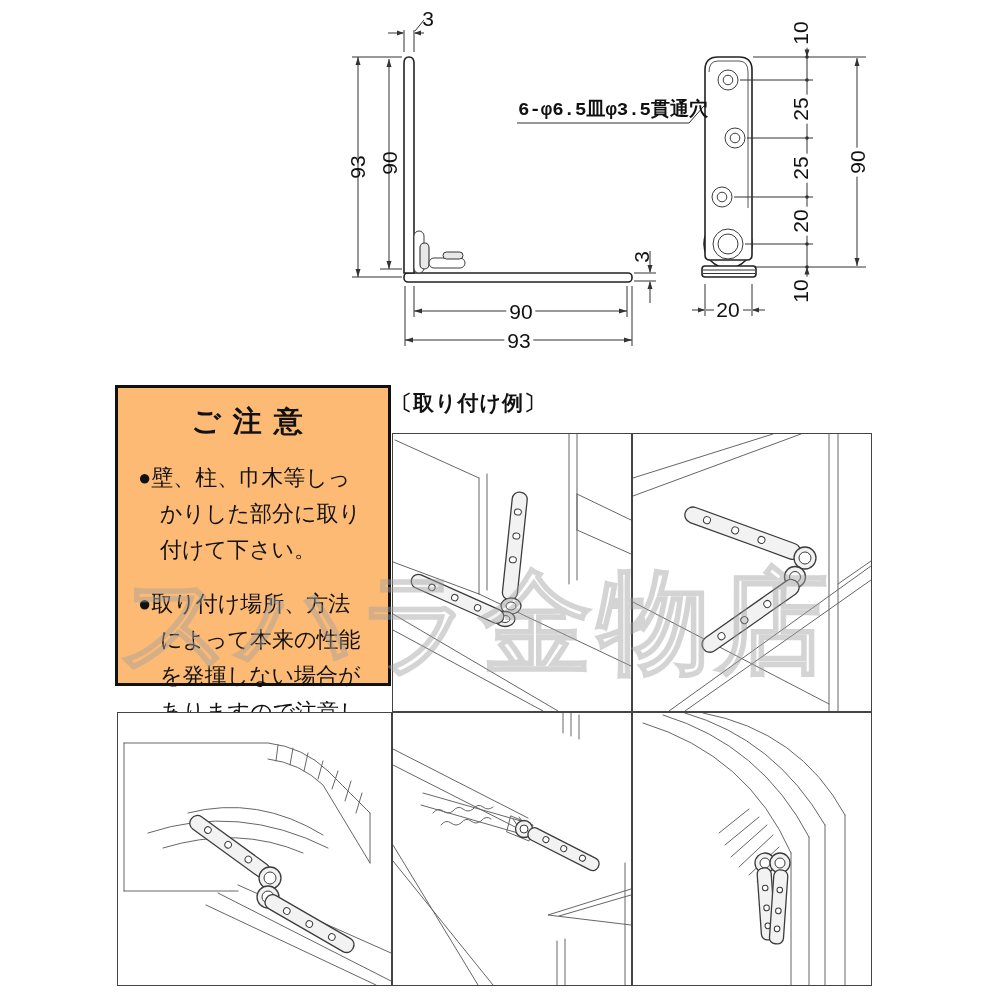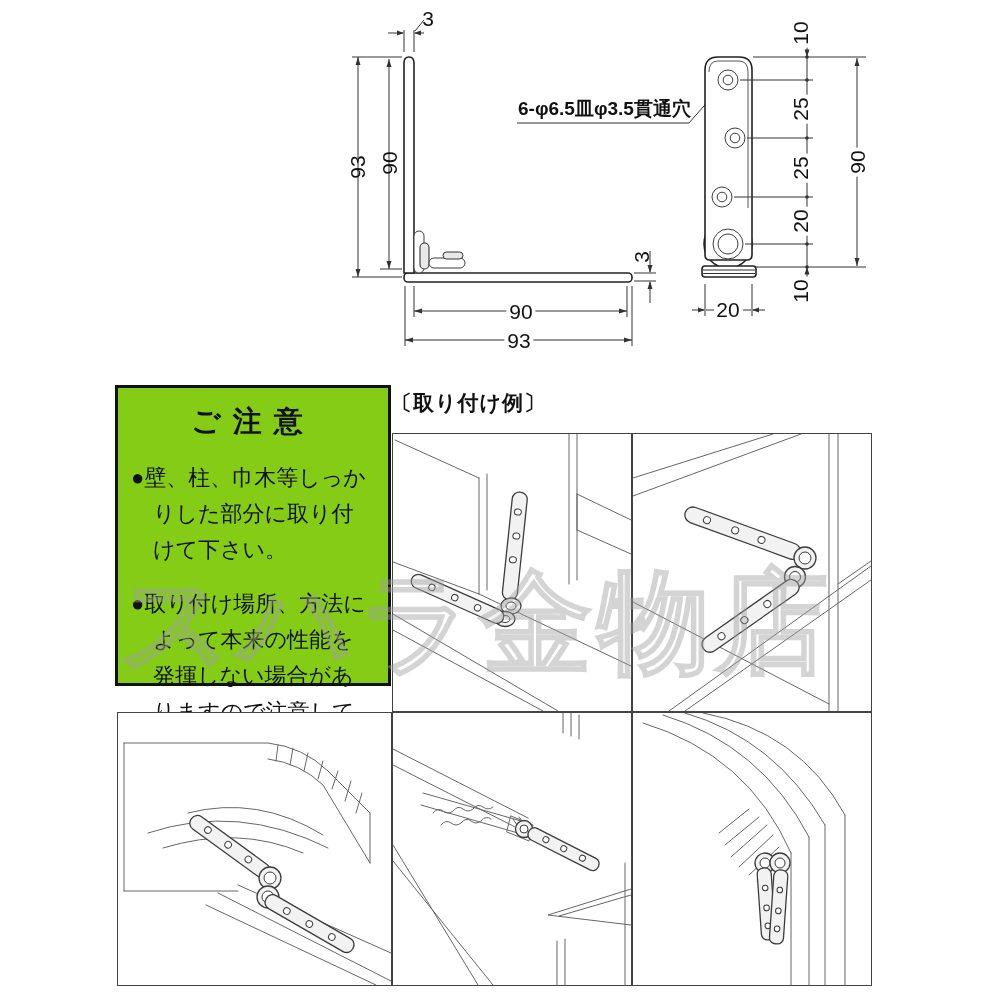--- a/index.html
+++ b/index.html
@@ -3,23 +3,23 @@
 <meta charset="utf-8">
 <style>
   html,body{margin:0;padding:0;background:#fff;}
   .stage{position:relative;width:1000px;height:1000px;background:#fff;overflow:hidden;
          font-family:"Liberation Sans","DejaVu Sans",sans-serif;color:#111;}
   svg{position:absolute;left:0;top:0;}
   .dim{position:absolute;transform:translate(-50%,-50%);font-size:21px;font-weight:500;
        color:#111;white-space:nowrap;line-height:1;}
   .rot{transform:translate(-50%,-50%) rotate(-90deg);}
   .wbg{background:#fff;padding:0 3px;}
-  .anno{position:absolute;font-size:19px;font-weight:600;white-space:nowrap;color:#111;}
+  .anno{position:absolute;font-size:19px;font-weight:600;white-space:nowrap;color:#111;font-family:Liberation Mono, monospace;}
   .caution{position:absolute;left:115px;top:385px;width:276px;height:301px;
-           border:3px solid #111;background:#84cc16;box-sizing:border-box;padding:4px 13px;}
+           border:3px solid #111;background:#fdba74;box-sizing:border-box;padding:4px 20px;}
   .caution h2{margin:10px 0 4px;text-align:center;font-size:29px;letter-spacing:12px;font-weight:bold;}
   .caution p{margin:18px 0;font-size:22px;line-height:36px;font-weight:500;
              text-indent:-1em;padding-left:1em;letter-spacing:0;}
   .ex-head{position:absolute;left:391px;top:389px;font-size:21px;font-weight:bold;
            letter-spacing:1px;white-space:nowrap;}
   .panel{position:absolute;border:1px solid #444;background:#fff;box-sizing:border-box;}
   .panel svg{position:absolute;left:0;top:0;}
   #p1{left:392px;top:433px;width:240px;height:279px;}
   #p2{left:632px;top:433px;width:240px;height:279px;}
   #p3{left:117px;top:712px;width:275px;height:274px;}

